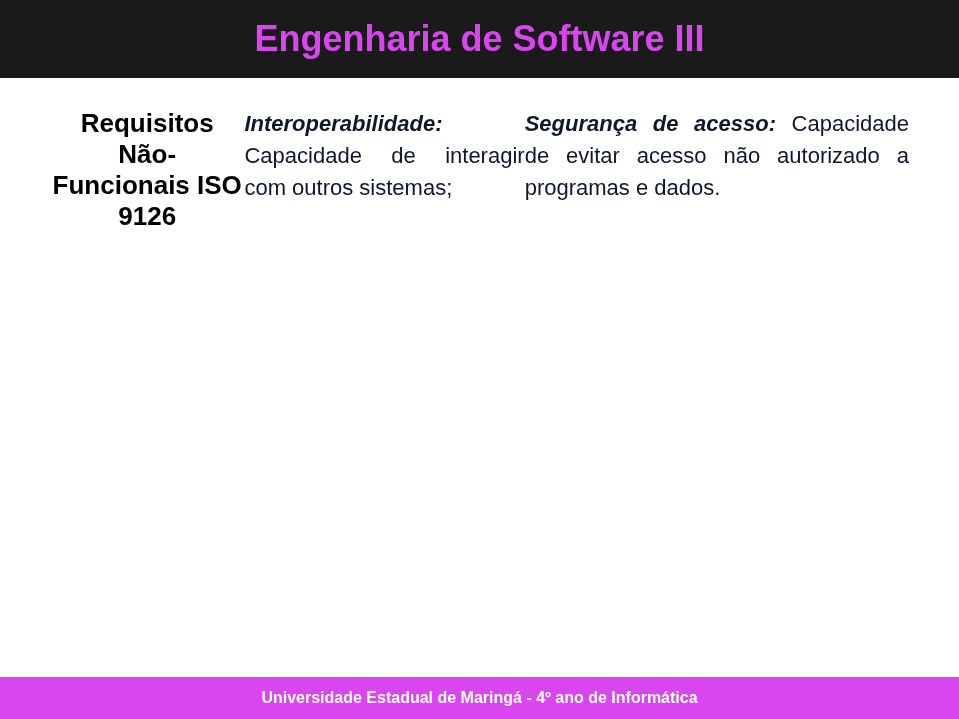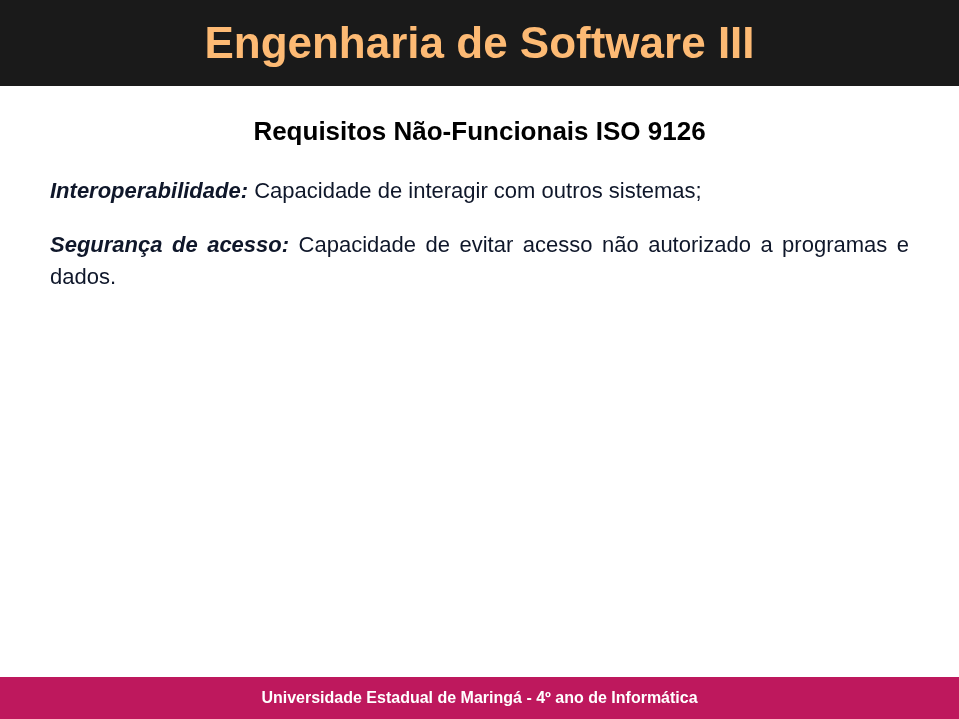--- a/index.html
+++ b/index.html
@@ -20,30 +20,30 @@
 
     .header-bar {
       background-color: #1a1a1a;
       color: #ffffff;
       text-align: center;
       padding: 18px 40px;
       flex-shrink: 0;
     }
 
     .header-bar h1 {
-      font-size: 44px;
+      font-size: 36px;
       font-weight: bold;
-      color: #fdba74;
+      color: #d946ef;
     }
 
     .main-content {
       flex: 1;
       padding: 30px 50px 20px 50px;
       display: flex;
-      flex-direction: column;
+      flex-direction: row;
       gap: 0px;
     }
 
     .subtitle {
       text-align: center;
       font-size: 26px;
       font-weight: bold;
       color: #000000;
       margin-bottom: 28px;
     }
@@ -58,21 +58,21 @@
       line-height: 1.45;
       text-align: justify;
     }
 
     .section-text .italic-bold {
       font-style: italic;
       font-weight: bold;
     }
 
     .footer-bar {
-      background-color: #be185d;
+      background-color: #d946ef;
       color: #ffffff;
       text-align: center;
       padding: 12px 56px;
       font-size: 16px;
       font-weight: bold;
       flex-shrink: 0;
     }
   </style>
 </head>
 <body>

